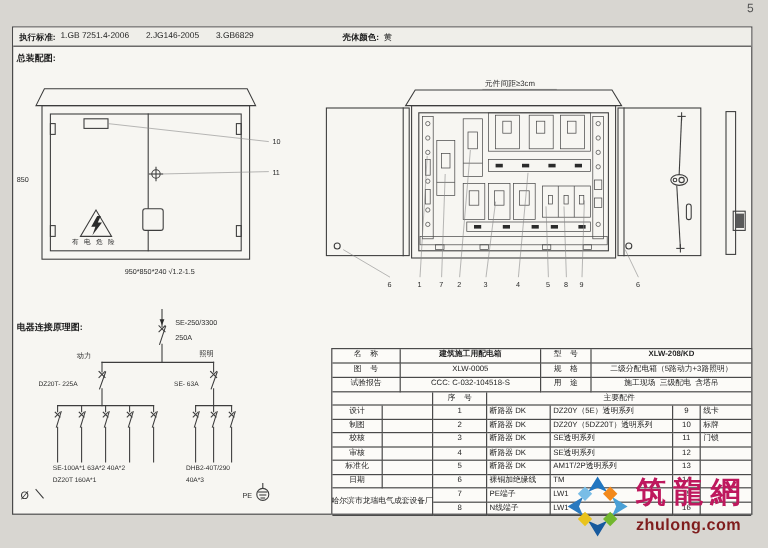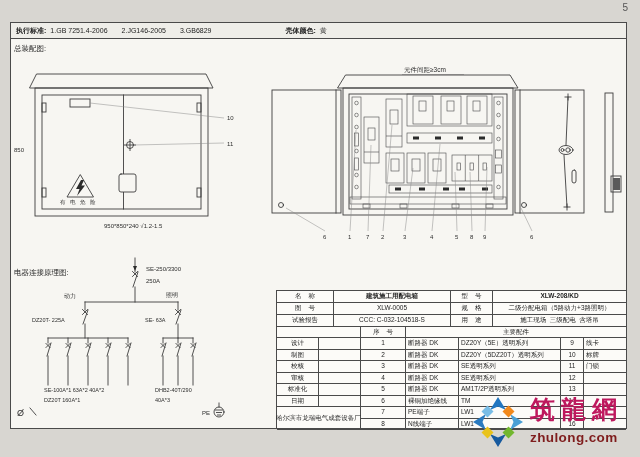--- a/index.html
+++ b/index.html
@@ -17,21 +17,21 @@
   }
   .header-bar {
     position:absolute; left:0; top:0; right:0; height:16px;
     border-bottom:1px solid #4a4a4a; background:#efeee9;
     display:flex; align-items:center; font-size:7px; white-space:pre;
     padding-left:5px; color:#222;
   }
   .header-bar span { margin-right:14px; }
   .header-bar .lbl { font-weight:bold; margin-right:4px; }
   .page-number { position:absolute; right:12px; top:2px; font-size:10px; color:#555; }
-  .sec-title { position:absolute; font-size:7.5px; font-weight:normal; color:#1e1e1e; }
+  .sec-title { position:absolute; font-size:7.5px; font-weight:bold; color:#1e1e1e; }
   
   svg { position:absolute; overflow:visible; }
   svg text { fill:#2e2e2e; font-family:"Liberation Sans","DejaVu Sans",sans-serif; }
   .ln   { stroke:#3d3d3d; stroke-width:0.9; fill:none; stroke-linecap:square; }
   .ln2  { stroke:#474747; stroke-width:0.6; fill:none; }
   .lnt  { stroke:#8a8a8a; stroke-width:0.5; fill:none; }
   .fil  { fill:#2b2b2b; stroke:none; }
   .t55 { font-size:5.5px; } .t6 { font-size:6px; } .t65 { font-size:6.5px; }
   
   .spec-table {

